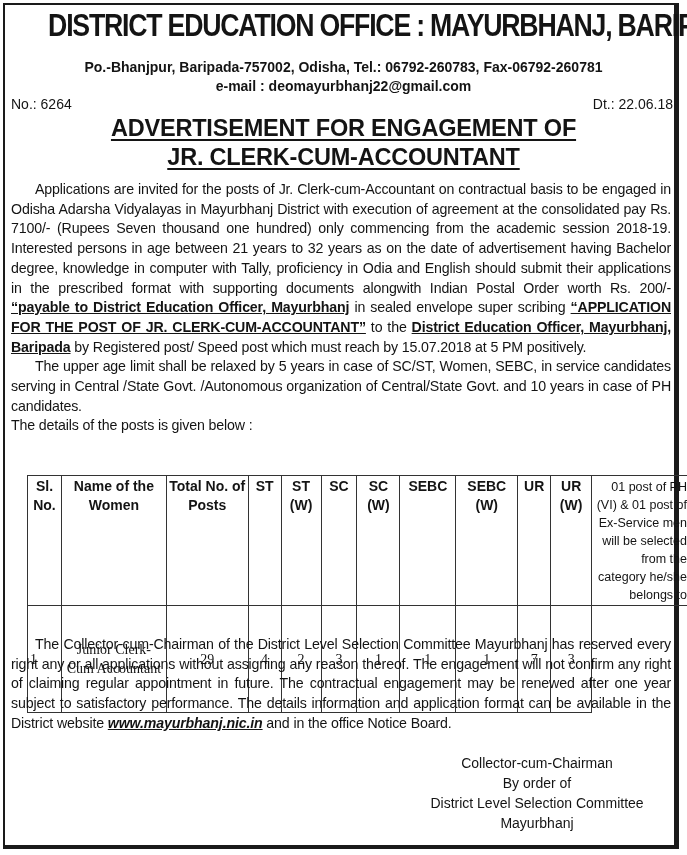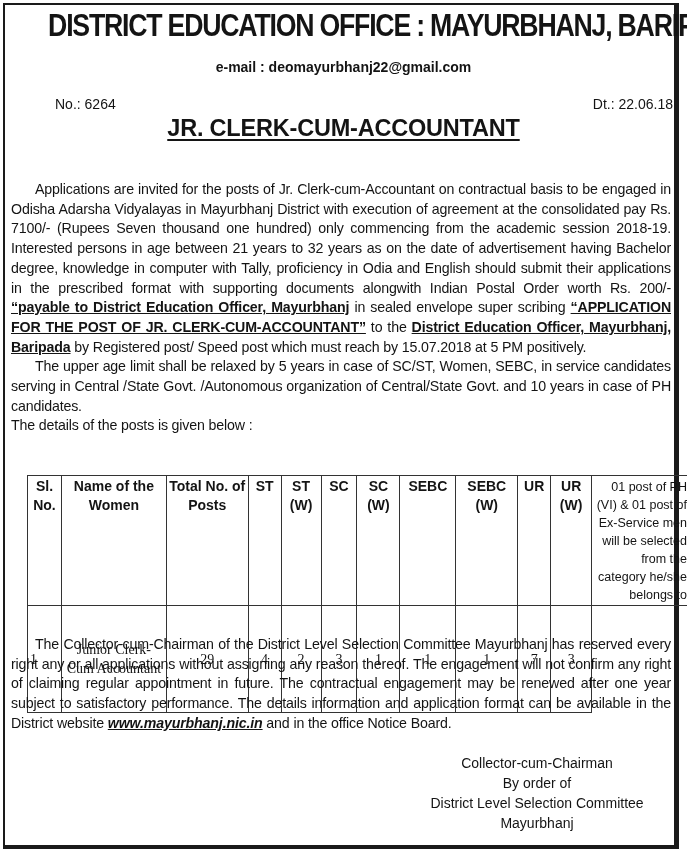--- a/index.html
+++ b/index.html
@@ -1,20 +1,20 @@
 <!DOCTYPE html>
 <html><head>
 <meta charset="utf-8">
 <style>
   html, body { margin: 0; padding: 0; background: #ffffff; }
   body { width: 687px; height: 855px; overflow: hidden; position: relative; font-family: "Liberation Sans", sans-serif; color: #141414; }
   .frame { position: absolute; left: 3px; top: 3px; width: 676px; height: 846px; border: 2px solid #1a1a1a; border-right-width: 5px; border-bottom-width: 4px; box-sizing: border-box; }
   .hdr-title { position: absolute; left: 0; top: 6px; width: 687px; text-align: center; font-weight: bold; font-size: 31px; letter-spacing: -1.4px; transform: scaleX(0.86); transform-origin: center; line-height: 40px; white-space: nowrap; }
   .addr { position: absolute; left: 0; top: 58px; width: 687px; text-align: center; font-weight: bold; font-size: 14px; line-height: 19px; }
-  .ref { position: absolute; top: 95px; font-size: 14px; line-height: 18px; margin-left: 44px; }
+  .ref { position: absolute; top: 95px; font-size: 14px; line-height: 18px; }
   .ref.left { left: 11px; }
   .ref.right { right: 14px; }
   .adv-title { position: absolute; left: 0; top: 114px; width: 687px; text-align: center; font-weight: bold; font-size: 23.5px; line-height: 29px; letter-spacing: -0.2px; }
   .adv-title span { text-decoration: underline; text-decoration-thickness: 2px; text-underline-offset: 3px; }
   .body-text { position: absolute; left: 11px; width: 660px; font-size: 14.2px; line-height: 19.7px; text-align: justify; letter-spacing: -0.15px; }
   .p1 { top: 180px; }
   .indent { text-indent: 24px; }
   .bu { font-weight: bold; text-decoration: underline; }
   table.posts { position: absolute; left: 11px; top: 475px; width: 663px; border-collapse: collapse; font-size: 14px; margin-left: 16px; }
   table.posts th, table.posts td { border: 1px solid #333; text-align: center; vertical-align: top; padding: 1px 2px; line-height: 19px; }
@@ -26,26 +26,28 @@
   .sd { position: absolute; right: 14px; top: 833px; font-weight: bold; font-style: italic; font-size: 14.5px; line-height: 18px; margin-top: 20px; }
   .link { font-weight: bold; font-style: italic; text-decoration: underline; }
 </style>
 </head>
 <body>
 
 <div class="frame"></div>
 
 <div class="hdr-title">DISTRICT EDUCATION OFFICE : MAYURBHANJ, BARIPADA</div>
 <div class="addr">
+  <div>Po.-Bhanjpur, Baripada-757002, Odisha, Tel.: 06792-260783, Fax-06792-260781</div>
   <div>e-mail : deomayurbhanj22@gmail.com</div>
 </div>
 <div class="ref left">No.: 6264</div>
 <div class="ref right">Dt.: 22.06.18</div>
 
 <div class="adv-title">
+  <div><span>ADVERTISEMENT FOR ENGAGEMENT OF</span></div>
   <div><span>JR. CLERK-CUM-ACCOUNTANT</span></div>
 </div>
 
 <div class="body-text p1">
   <div class="indent"><span>Applications are invited for the posts of Jr. Clerk-cum-Accountant on contractual basis to be engaged in Odisha Adarsha Vidyalayas in Mayurbhanj District with execution of agreement at the consolidated pay Rs. 7100/- (Rupees Seven thousand one hundred) only commencing from the academic session 2018-19. Interested persons in age between 21 years to 32 years as on the date of advertisement having Bachelor degree, knowledge in computer with Tally, proficiency in Odia and English should submit their applications in the prescribed format with supporting documents alongwith Indian Postal Order worth Rs. 200/- </span><span class="bu">“payable to District Education Officer, Mayurbhanj</span><span> in sealed envelope super scribing </span><span class="bu">“APPLICATION FOR THE POST OF JR. CLERK-CUM-ACCOUNTANT”</span><span> to the </span><span class="bu">District Education Officer, Mayurbhanj, Baripada</span><span> by Registered post/ Speed post which must reach by 15.07.2018 at 5 PM positively.</span></div>
   <div class="indent">The upper age limit shall be relaxed by 5 years in case of SC/ST, Women, SEBC, in service candidates serving in Central /State Govt. /Autonomous organization of Central/State Govt. and 10 years in case of PH candidates.</div>
   <div>The details of the posts is given below :</div>
 </div>
 
 <table class="posts">

